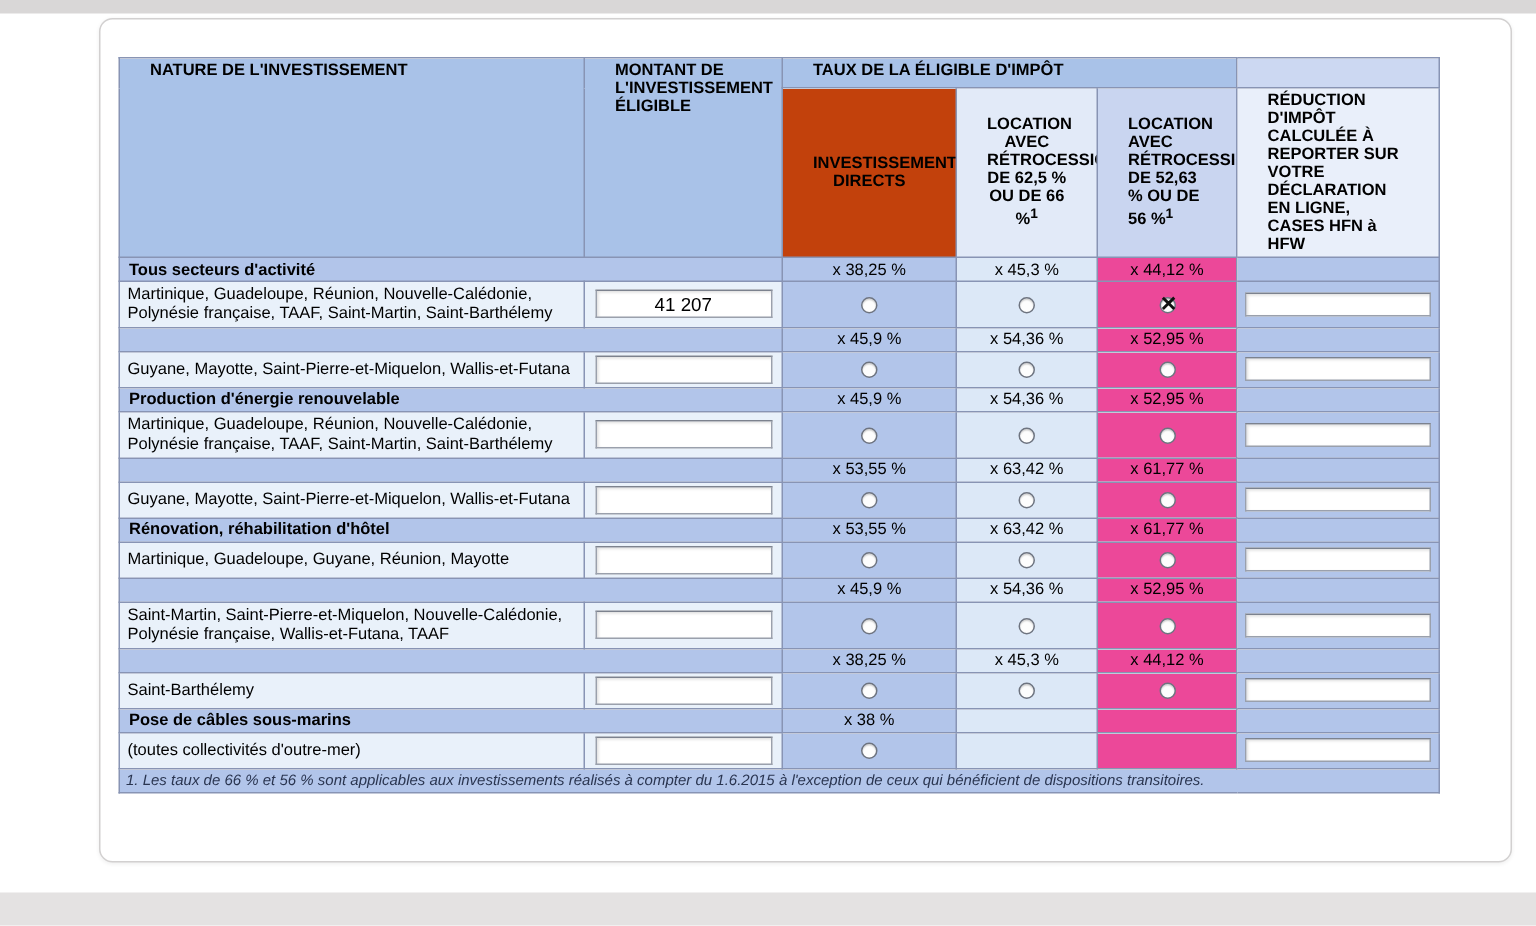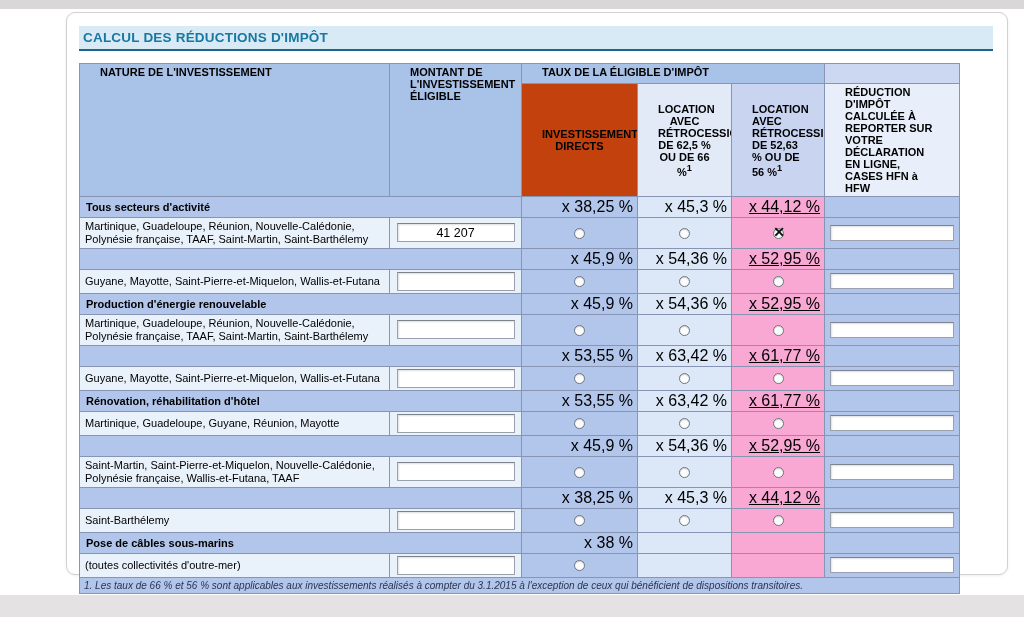--- a/index.html
+++ b/index.html
@@ -37,23 +37,23 @@
   thead tr.r2 th { height:93px; }
 
   tbody td { padding:1px 4px; }
   .cell-section { background:#b2c5ea; height:16px; font-weight:bold; padding-left:6px; }
   .cell-section.plain { font-weight:normal; }
   .cell-label { background:#e9f1fa; vertical-align:middle; padding:2px 5px; line-height:1.18; }
   .cell-amount { background:#e9f1fa; text-align:center; vertical-align:middle; padding:2px 3px; }
   .cell-rate, .cell-radio { text-align:center; vertical-align:middle; }
   .col1 { background:#b2c5ea; }
   .col2 { background:#dce8f7; }
-  .col3 { background:#f9a8d4;text-decoration:underline; }
+  .col3 { background:#ec4899; }
   .col4 { background:#b2c5ea; text-align:center; vertical-align:middle; padding:2px 3px; }
-  .cell-rate { height:16px; font-size:16px;text-align:right; }
+  .cell-rate { height:16px; font-size:11px; }
 
   input.input-amount { width:118px; height:19px; border:1px solid #9aa0ac; border-top-color:#7c828e;
         background:#fff; box-shadow:inset 1px 1px 2px rgba(0,0,0,0.13);
         font-family:"Liberation Sans", sans-serif; font-size:12.5px; text-align:center; }
   input.input-result { width:124px; height:16px; border:1px solid #9aa0ac; border-top-color:#7c828e;
         background:#fff; box-shadow:inset 1px 1px 2px rgba(0,0,0,0.13);
         font-family:"Liberation Sans", sans-serif; font-size:11px; text-align:center; }
 
   span.radio { position:relative; display:inline-block; width:11px; height:11px; margin:3px 0 2px;
                border:1px solid #6e7480; border-radius:50%; background:#fdfdfd;
@@ -65,21 +65,20 @@
              padding:2px 4px; height:14px; }
 </style>
 </head>
 <body>
 
 <div class="strip-top"></div>
 <div class="strip-bottom"></div>
 
 <div class="panel">
 
-  <div class="title-band">CALCUL DES RÉDUCTIONS D'IMPÔT</div>
 
 
   <table class="calc">
     <colgroup>
       <col class="c-nature">
         <col class="c-montant">
         <col class="c-r1">
         <col class="c-r2">
         <col class="c-r3">
         <col class="c-r4">
@@ -215,18 +214,18 @@
           <td class="cell-label">(toutes collectivités d'outre-mer)</td>
           <td class="cell-amount"><input class="input-amount" type="text" style=""></td>
           <td class="cell-radio col1"><span class="radio"></span></td>
           <td class="cell-radio col2"></td>
           <td class="cell-radio col3"></td>
           <td class="col4"><input class="input-result" type="text" style=""></td>
         </tr>
       </tbody>
     <tfoot>
       <tr>
-        <td colspan="6">1. Les taux de 66 % et 56 % sont applicables aux investissements réalisés à compter du 3.1.2015 à l'exception de ceux qui bénéficient de dispositions transitoires.</td>
+        <td colspan="6">1. Les taux de 66 % et 56 % sont applicables aux investissements réalisés à compter du 1.6.2015 à l'exception de ceux qui bénéficient de dispositions transitoires.</td>
       </tr>
     </tfoot>
   </table>
 
 </div>
 
 </body></html>

